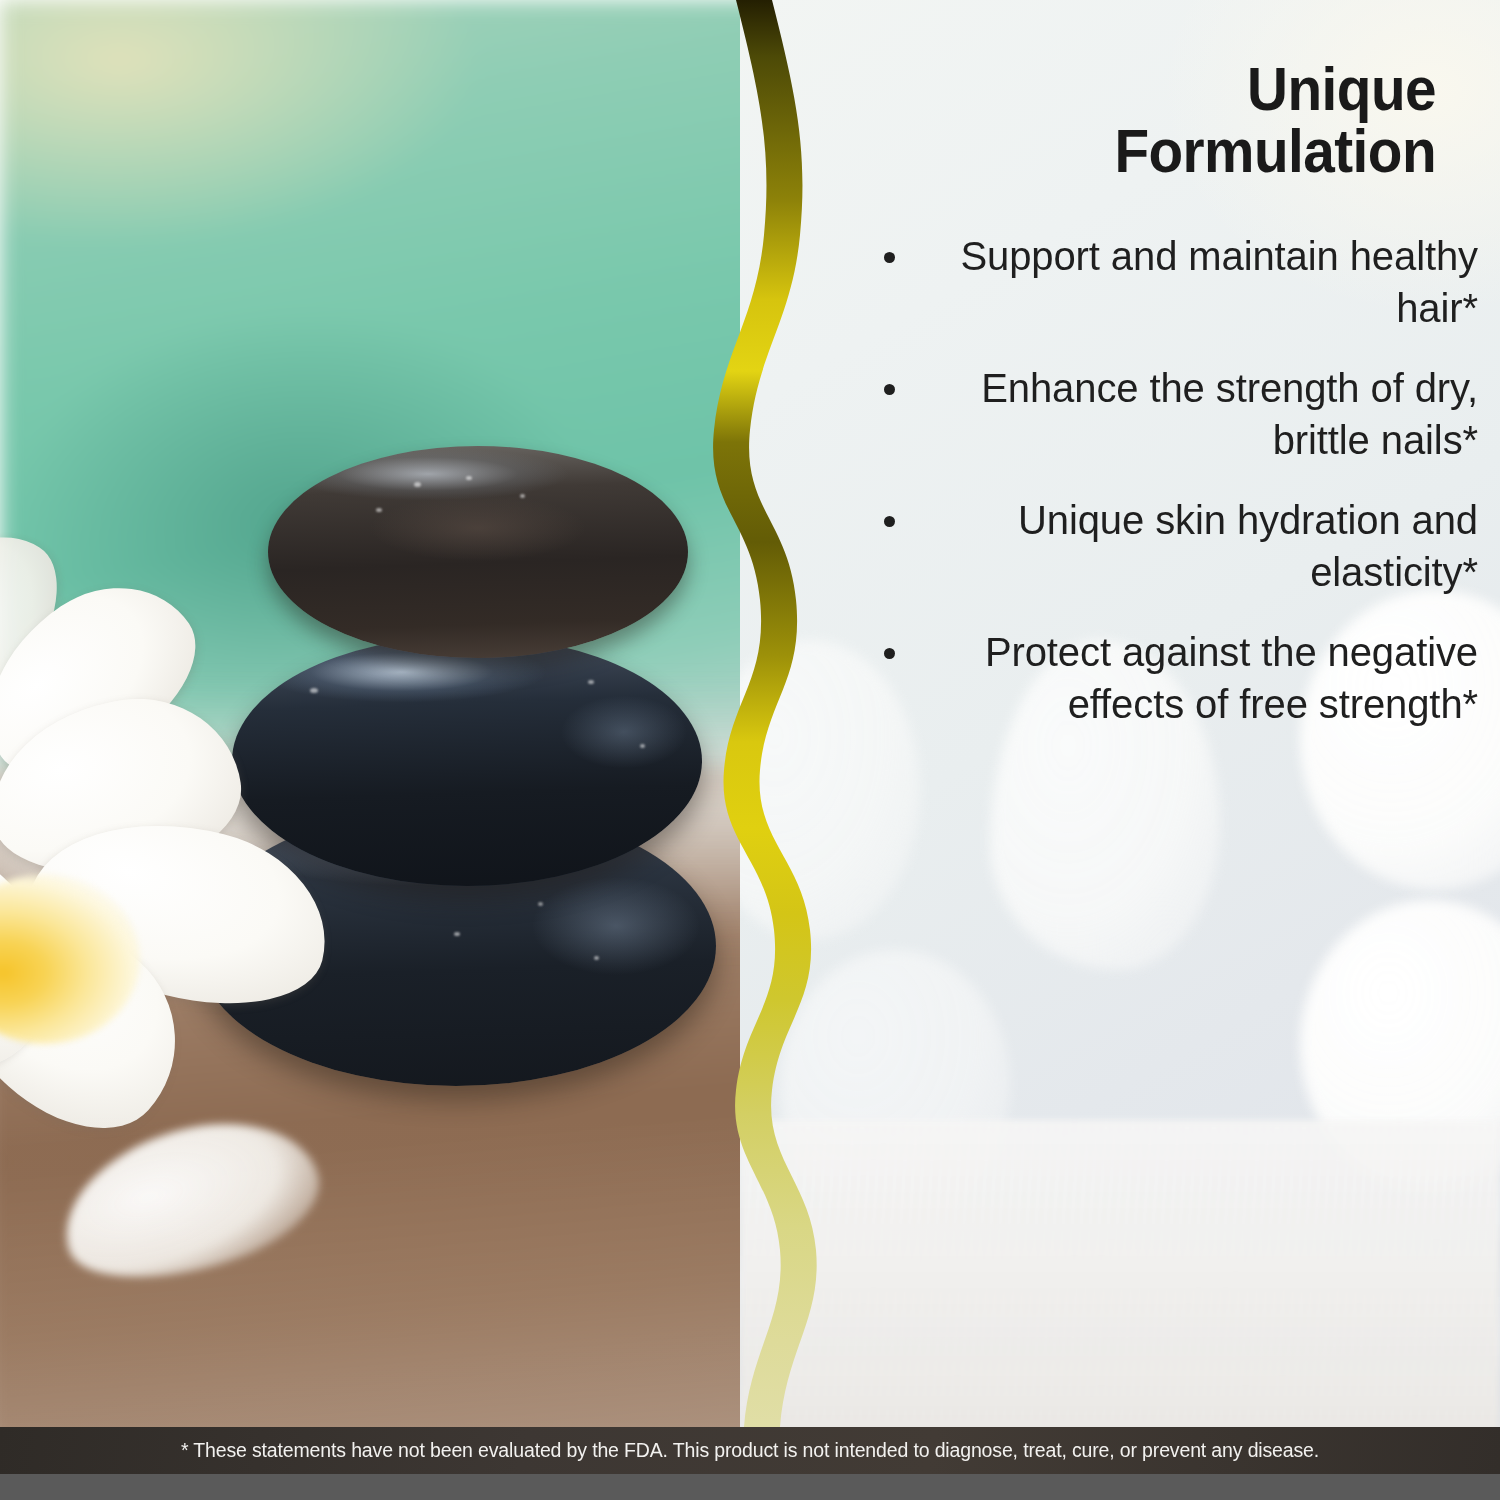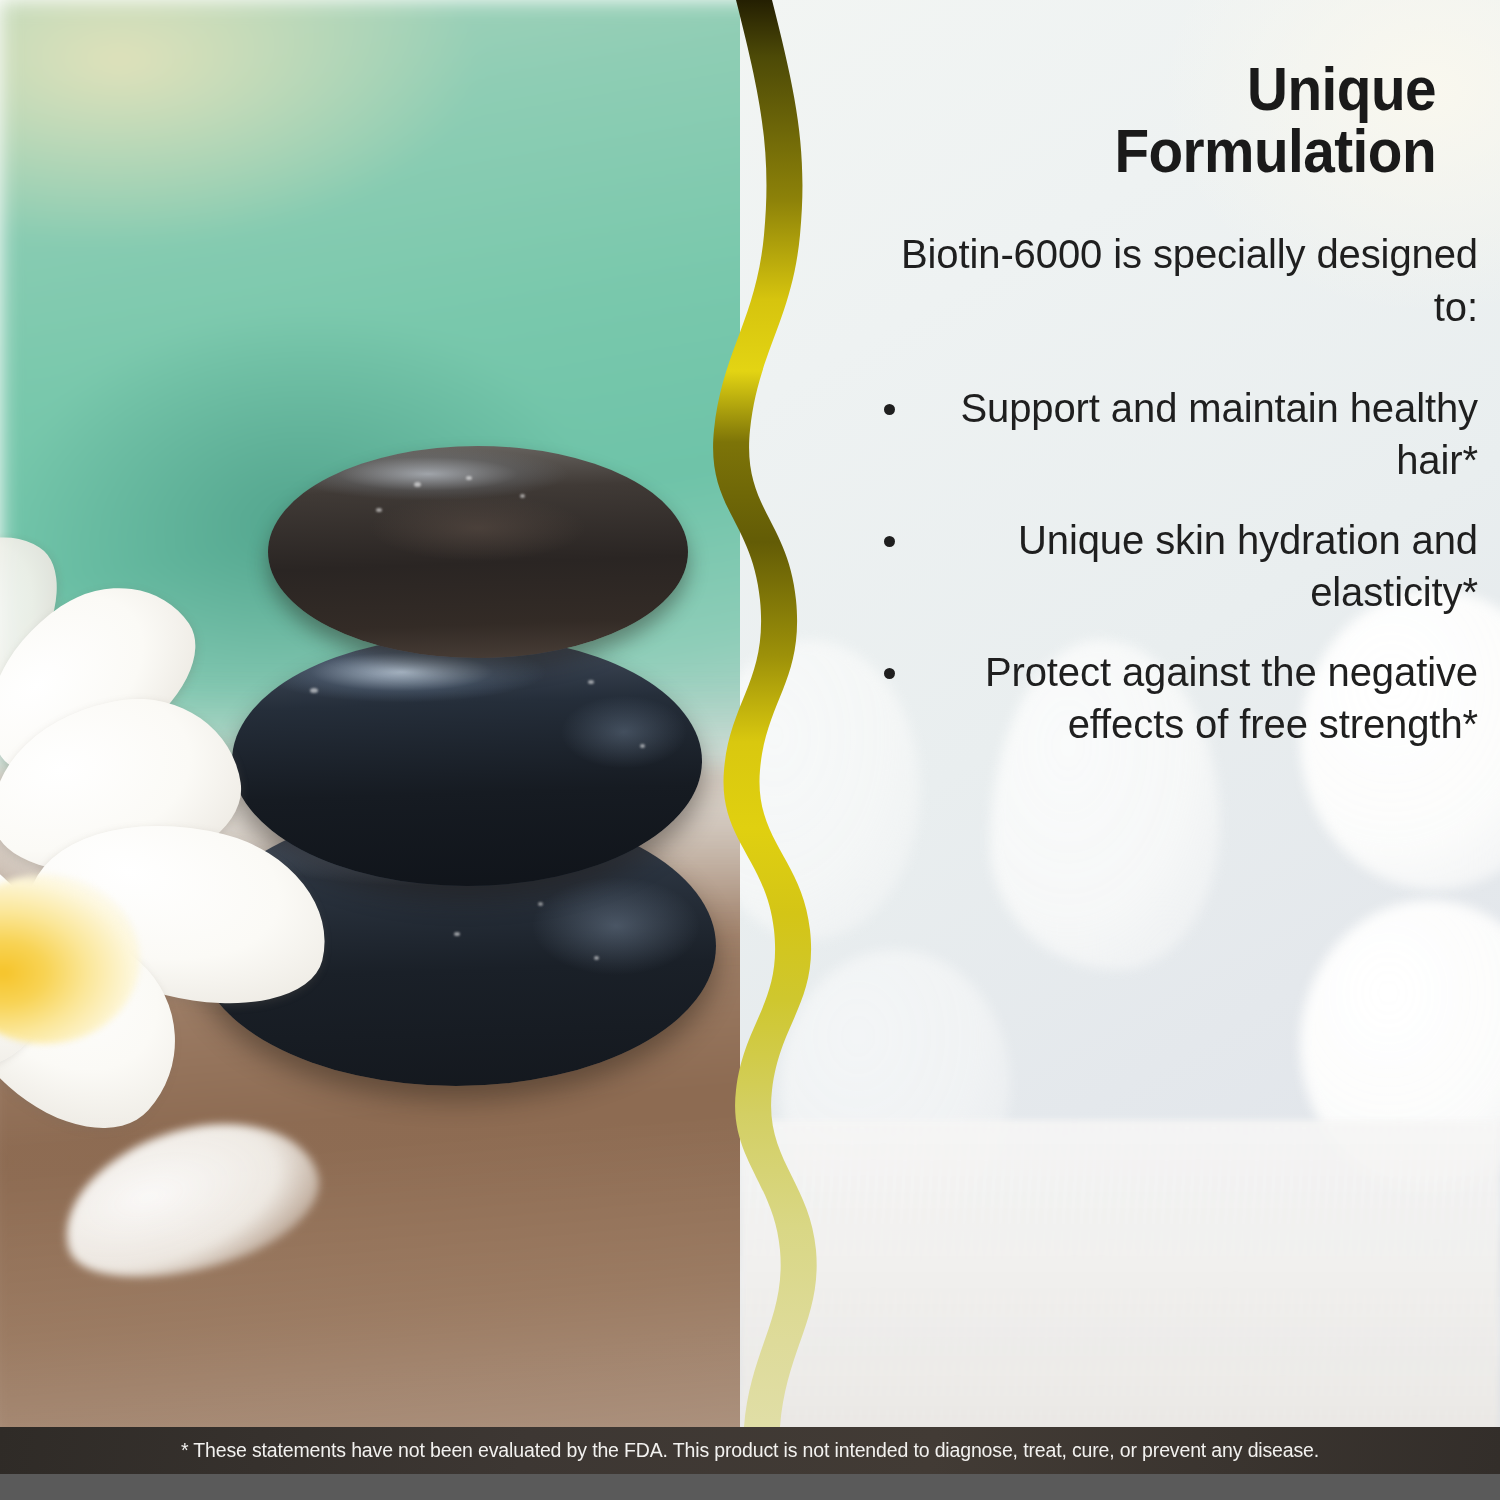--- a/index.html
+++ b/index.html
@@ -278,23 +278,23 @@
     <div class="ghost" id="ghost-4"></div>
     <div class="ghost" id="ghost-3"></div>
     <div class="ghost" id="ghost-5"></div>
     <div class="ghost" id="ghost-1"></div>
     <div class="ghost" id="ghost-2"></div>
     <div id="ghost-wood"></div>
 
     <div id="content">
       <h1 id="page-title">Unique
 Formulation</h1>
-      <p id="intro">Biotin-6000 is specially designed to:</p>
       <ul id="benefits">
         <li>Support and maintain healthy hair*</li>
+        <li>Enhance the strength of dry, brittle nails*</li>
         <li>Unique skin hydration and elasticity*</li>
         <li>Protect against the negative effects of free strength*</li>
       </ul>
     </div>
   </div>
 
   <svg id="divider" viewBox="0 0 220 1427" preserveAspectRatio="none">
     <defs>
       <linearGradient id="goldGrad" x1="0" y1="0" x2="0" y2="1">
         <stop offset="0.00" stop-color="#241f02"></stop>

